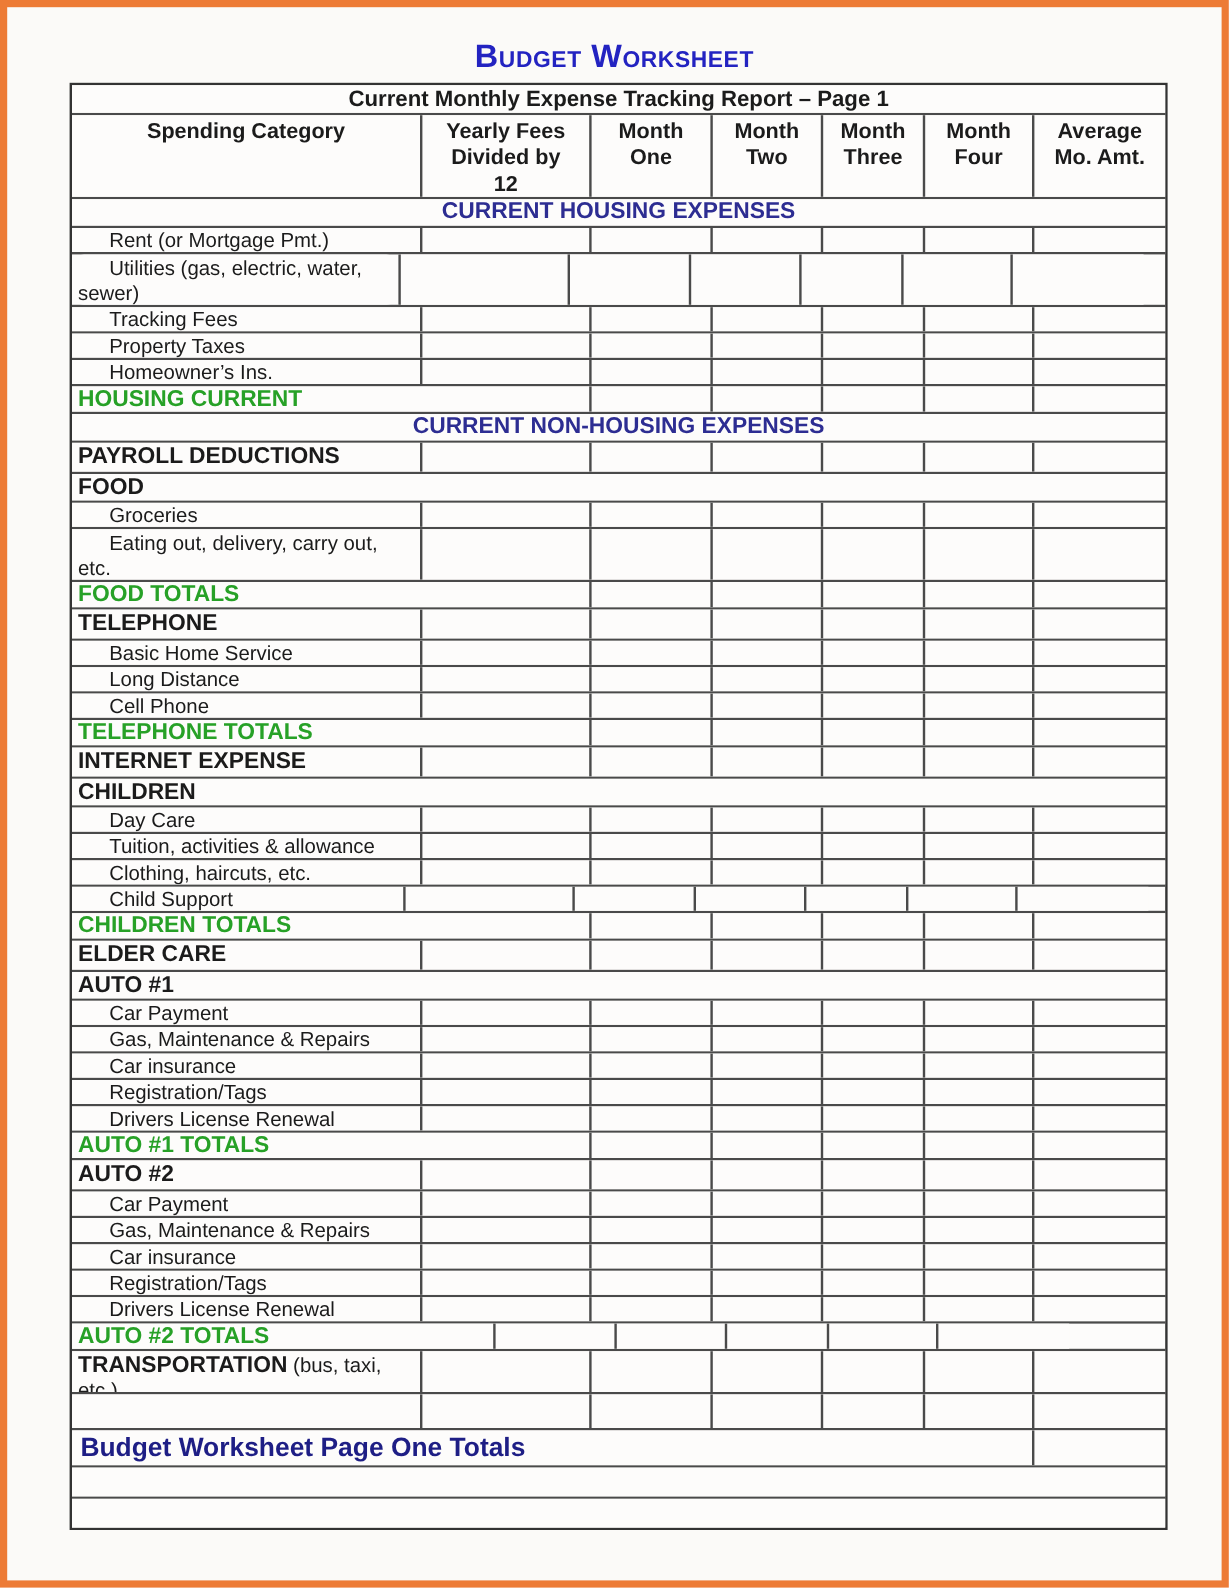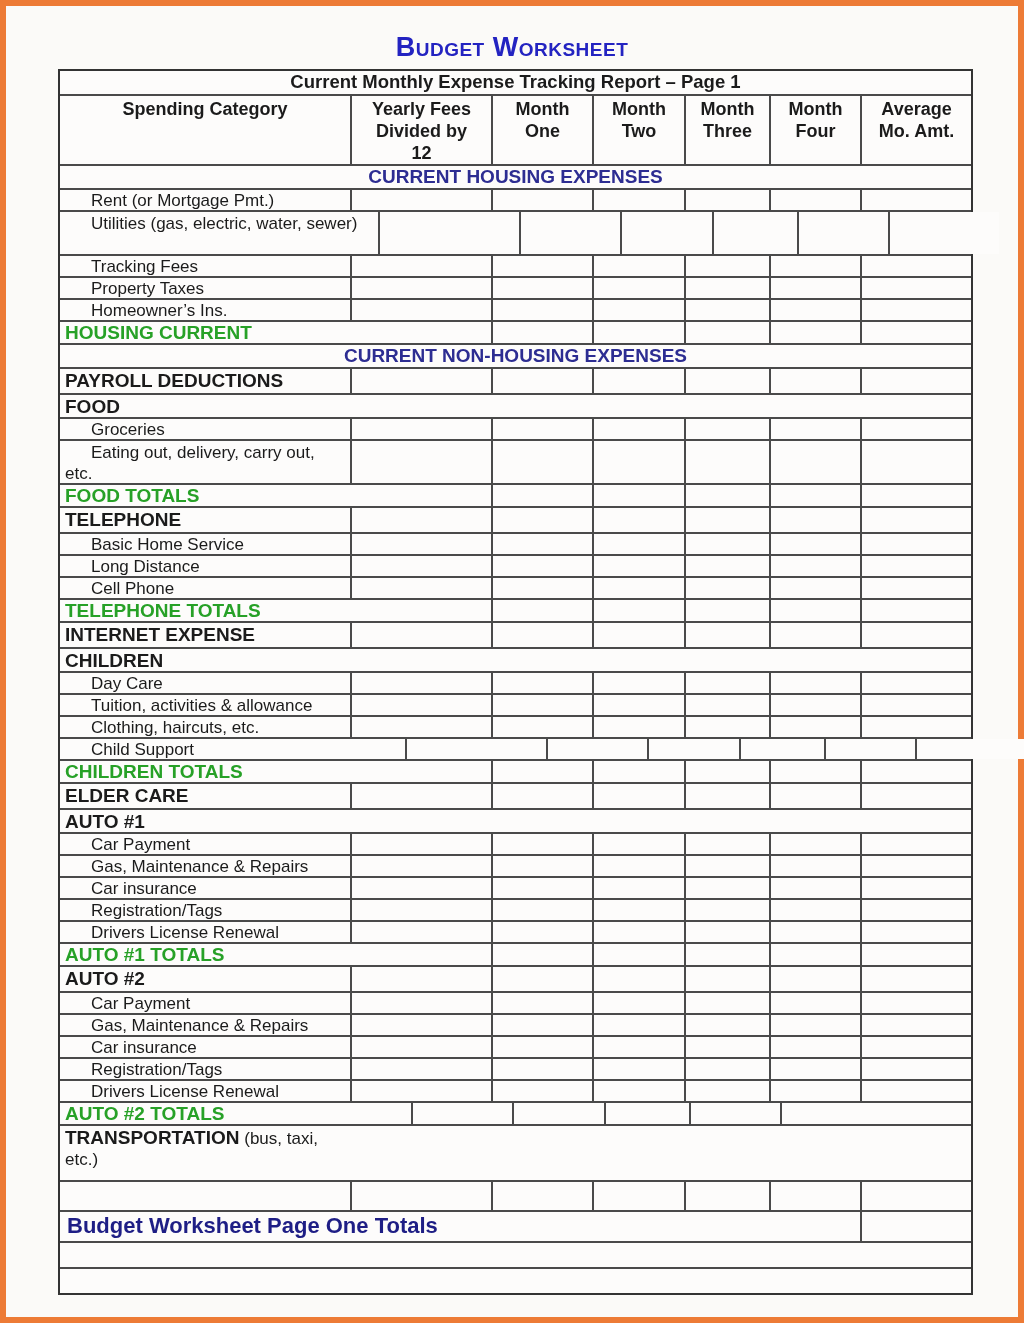--- a/index.html
+++ b/index.html
@@ -38,21 +38,21 @@
   .row:first-child{border-top:none;}
   .cell{
     box-sizing:border-box;border-left:2px solid var(--grid);
     background:var(--cell-bg);overflow:hidden;flex-shrink:0;flex-grow:0;
   }
   .cell:first-child{border-left:none;}
   
   .rt-report{height:23px;}  .rt-headers{height:70px;}
   .rt-section{height:24px;} .rt-item{height:22px;}
   .rt-item2{height:44px;}   .rt-bold{height:26px;}
-  .rt-bold2{height:56px;flex-direction:column;}   .rt-boldspan{height:24px;}
+  .rt-bold2{height:36px;}   .rt-boldspan{height:24px;}
   .rt-totals{height:23px;}  .rt-grand{height:31px;}
   .rt-emptycells{height:30px;} .rt-emptyspan{height:26px;}
   
   .c-report{font-weight:bold;font-size:18.5px;line-height:21px;text-align:center;}
   .c-head{font-weight:bold;font-size:18px;line-height:22px;text-align:center;padding-top:2px;}
   .c-section{font-weight:bold;font-size:19px;line-height:22px;text-align:center;color:var(--heading-navy);}
   .c-label{font-size:17px;line-height:20px;padding:1px 16px 0 5px;}
   .rt-item2 .c-label, .rt-bold2 .c-label{line-height:21px;}
   .c-indent{text-indent:26px;}
   .c-bold{font-weight:bold;font-size:19px;line-height:22px;text-indent:0;}
@@ -84,21 +84,21 @@
       <div class="row rt-item">
         <div class="cell c-label c-indent" style="width: 290px;">Rent (or Mortgage Pmt.)</div>
         <div class="cell c-val" style="width: 141px;"></div>
         <div class="cell c-val" style="width: 101px;"></div>
         <div class="cell c-val" style="width: 92px;"></div>
         <div class="cell c-val" style="width: 85px;"></div>
         <div class="cell c-val" style="width: 91px;"></div>
         <div class="cell c-val" style="width: 111px;"></div>
       </div>
       <div class="row rt-item2">
-        <div class="cell c-label c-indent" style="width: 318px; border-radius: 10px;">Utilities (gas, electric, water, sewer)</div>
+        <div class="cell c-label c-indent" style="width: 272px; border-radius: 10px;">Utilities (gas, electric, water, sewer)</div>
         <div class="cell c-val" style="width: 141px;"></div>
         <div class="cell c-val" style="width: 101px;"></div>
         <div class="cell c-val" style="width: 92px;"></div>
         <div class="cell c-val" style="width: 85px;"></div>
         <div class="cell c-val" style="width: 91px;"></div>
         <div class="cell c-val" style="width: 111px;"></div>
       </div>
       <div class="row rt-item">
         <div class="cell c-label c-indent" style="width: 290px;">Tracking Fees</div>
         <div class="cell c-val" style="width: 141px;"></div>
@@ -252,21 +252,21 @@
       <div class="row rt-item">
         <div class="cell c-label c-indent" style="width: 290px;">Clothing, haircuts, etc.</div>
         <div class="cell c-val" style="width: 141px;"></div>
         <div class="cell c-val" style="width: 101px;"></div>
         <div class="cell c-val" style="width: 92px;"></div>
         <div class="cell c-val" style="width: 85px;"></div>
         <div class="cell c-val" style="width: 91px;"></div>
         <div class="cell c-val" style="width: 111px;"></div>
       </div>
       <div class="row rt-item">
-        <div class="cell c-label c-indent" style="width: 345px;">Child Support</div>
+        <div class="cell c-label c-indent" style="width: 276px;">Child Support</div>
         <div class="cell c-val" style="width: 141px;"></div>
         <div class="cell c-val" style="width: 101px;"></div>
         <div class="cell c-val" style="width: 92px;"></div>
         <div class="cell c-val" style="width: 85px;"></div>
         <div class="cell c-val" style="width: 91px;"></div>
         <div class="cell c-val" style="width: 111px;"></div>
       </div>
       <div class="row rt-totals">
         <div class="cell c-label c-green" style="width: 431px;">CHILDREN TOTALS</div>
         <div class="cell c-val" style="width: 101px;"></div>

